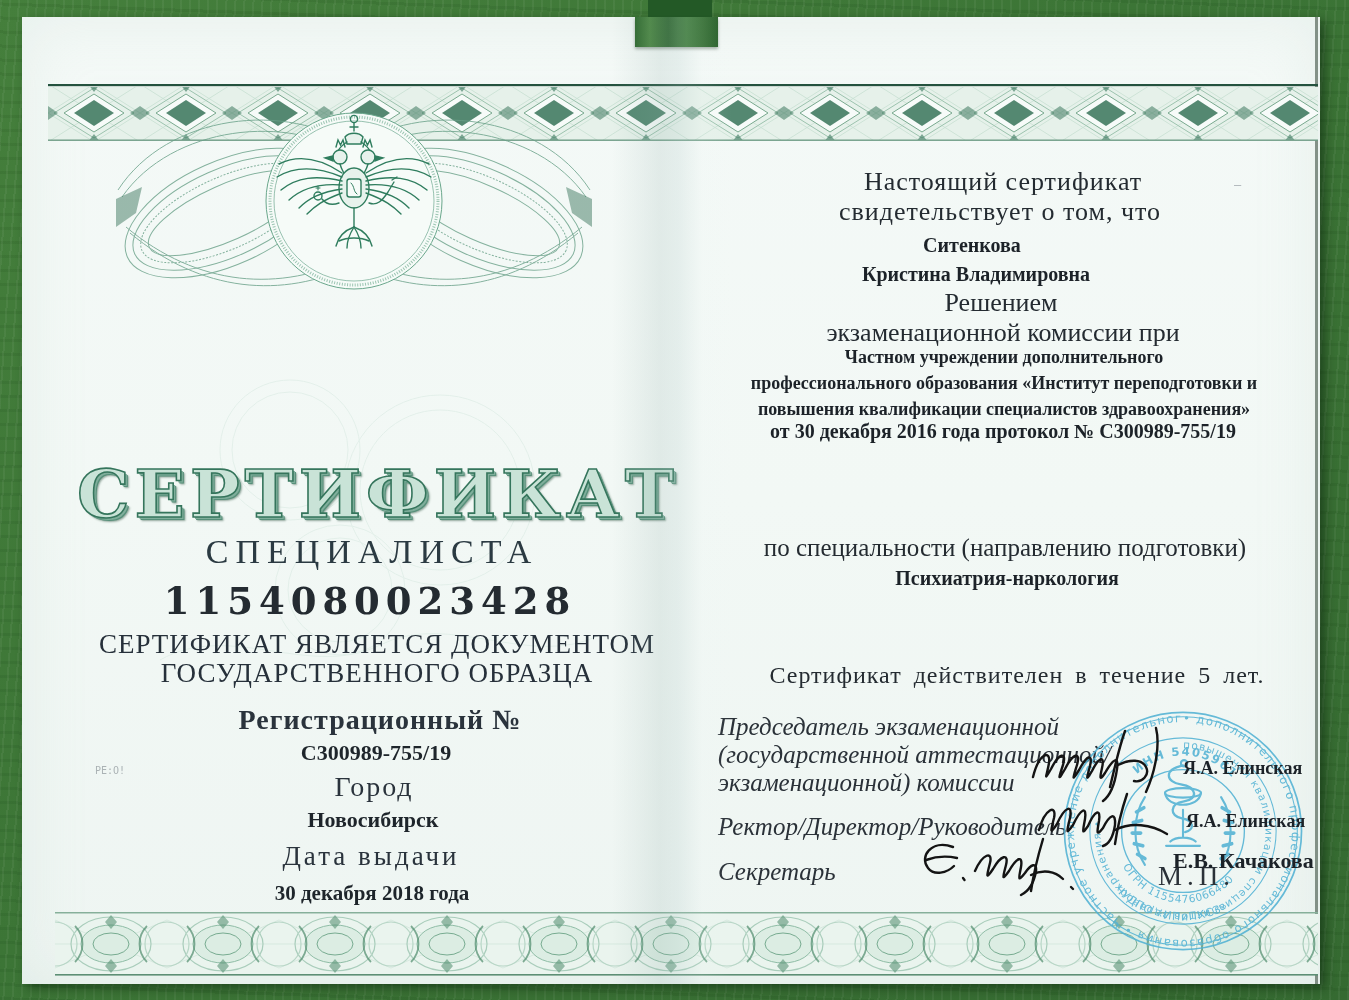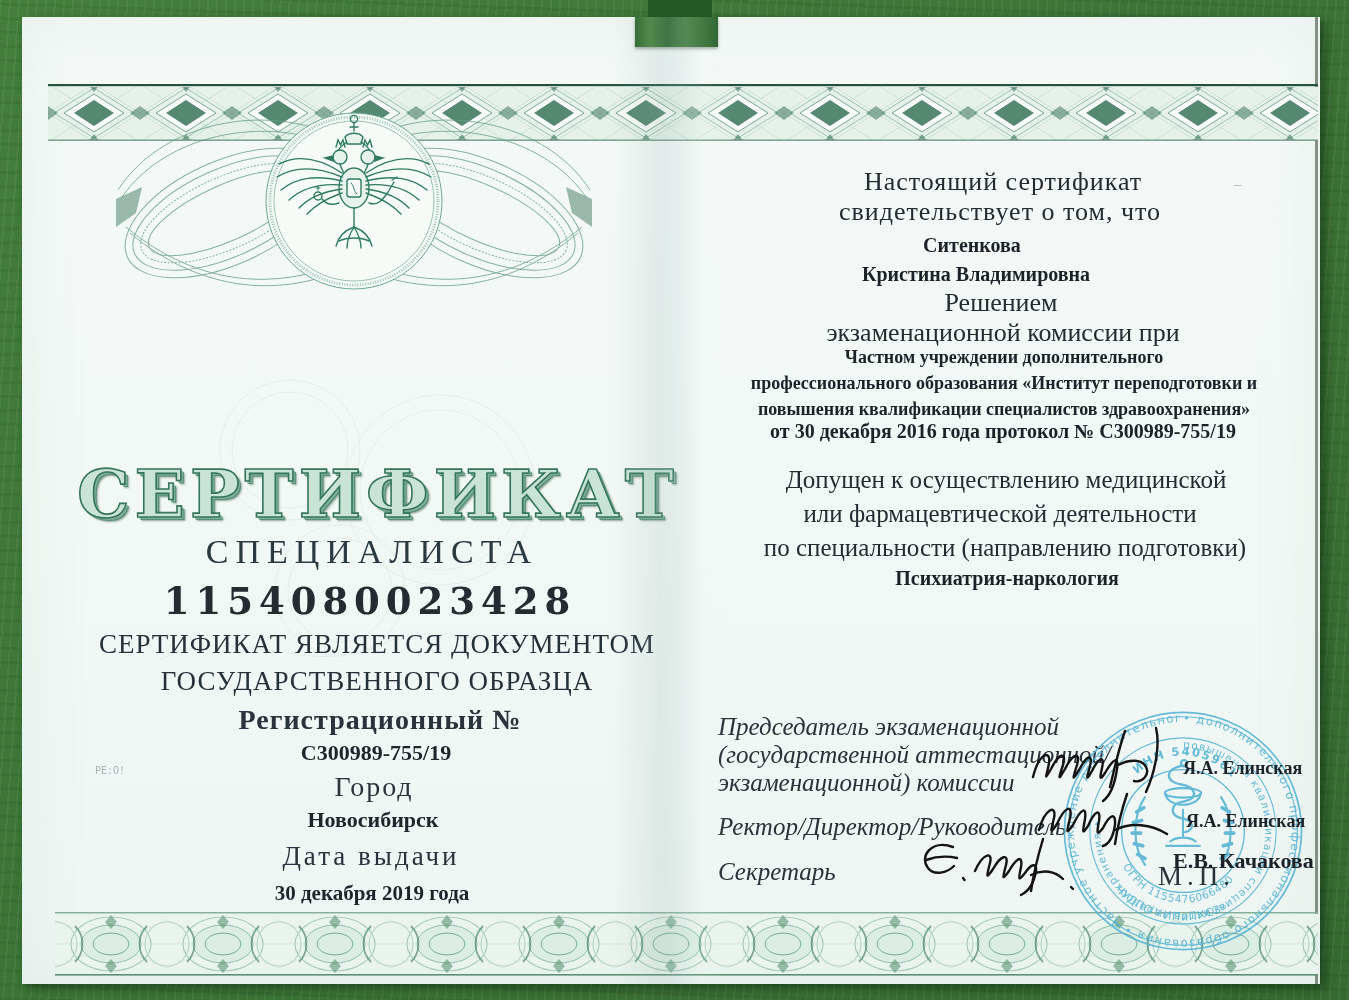--- a/index.html
+++ b/index.html
@@ -158,54 +158,53 @@
   </svg>
 
 
   <div class="txt cx title-big" style="left:378px;top:455px;">СЕРТИФИКАТ</div>
 
   <div class="txt cx serif" style="left:372px;top:533px;font-size:34px;letter-spacing:7px;color:#2b3a42;">СПЕЦИАЛИСТА</div>
 
   <div class="txt cx serif b" style="left:370px;top:579px;font-size:37px;letter-spacing:6px;color:#242b31;font-family:'DejaVu Serif',serif;">1154080023428</div>
 
   <div class="txt cx serif" style="left:377px;top:629px;font-size:27px;letter-spacing:1px;color:#26303a;">СЕРТИФИКАТ ЯВЛЯЕТСЯ ДОКУМЕНТОМ</div>
-  <div class="txt cx serif" style="left:377px;top:658px;font-size:27px;letter-spacing:1px;color:#26303a;margin-top:8px;">ГОСУДАРСТВЕННОГО ОБРАЗЦА</div>
+  <div class="txt cx serif" style="left:377px;top:658px;font-size:27px;letter-spacing:1px;color:#26303a;">ГОСУДАРСТВЕННОГО ОБРАЗЦА</div>
 
   <div class="txt cx serif" style="left:380px;top:704px;font-size:28px;letter-spacing:1px;color:#2a333c;font-weight:bold;">Регистрационный №</div>
   <div class="txt cx serif b" style="left:376px;top:740px;font-size:22px;color:#1e252b;">С300989-755/19</div>
 
   <div class="txt cx serif" style="left:374px;top:771px;font-size:28px;letter-spacing:2px;color:#2a333c;">Город</div>
   <div class="txt cx serif b" style="left:373px;top:807px;font-size:22px;color:#1e252b;">Новосибирск</div>
 
   <div class="txt cx serif" style="left:371px;top:841px;font-size:27px;letter-spacing:3px;color:#2a333c;">Дата выдачи</div>
-  <div class="txt cx serif b" style="left:372px;top:881px;font-size:21px;color:#1e252b;">30 декабря 2019 года</div>
+  <div class="txt cx serif b" style="left:372px;top:881px;font-size:21px;color:#1e252b;">30 декабря 2018 года</div>
 
   <div class="txt artifact" style="left:95px;top:765px;font-size:10px;">РЕ:О!</div>
 
   <div class="txt cx serif" style="left:1003px;top:167px;font-size:26px;letter-spacing:1px;color:#242b31;">Настоящий сертификат</div>
   <div class="txt cx serif" style="left:1000px;top:197px;font-size:26px;letter-spacing:1px;color:#242b31;">свидетельствует о том, что</div>
 
   <div class="txt cx serif b" style="left:972px;top:234px;font-size:20px;color:#1c2228;">Ситенкова</div>
   <div class="txt cx serif b" style="left:976px;top:263px;font-size:20px;color:#1c2228;">Кристина Владимировна</div>
 
   <div class="txt cx serif" style="left:1001px;top:288px;font-size:26px;color:#242b31;">Решением</div>
   <div class="txt cx serif" style="left:1003px;top:318px;font-size:26px;color:#242b31;">экзаменационной комиссии при</div>
 
   <div class="txt cx serif b" style="left:1004px;top:347px;font-size:18px;color:#1c2228;">Частном учреждении дополнительного</div>
   <div class="txt cx serif b" style="left:1004px;top:373px;font-size:18px;color:#1c2228;">профессионального образования «Институт переподготовки и</div>
   <div class="txt cx serif b" style="left:1004px;top:399px;font-size:18px;color:#1c2228;text-align:center;">повышения квалификации специалистов здравоохранения»</div>
 
   <div class="txt cx serif b" style="left:1003px;top:420px;font-size:20px;color:#1c2228;">от 30 декабря 2016 года протокол № С300989-755/19</div>
 
-  <div class="txt cx serif" style="left:1006px;top:466px;font-size:25px;color:#242b31;">Допущен к осуществлению медицинской</div>
-  <div class="txt cx serif" style="left:1000px;top:500px;font-size:25px;color:#242b31;">или фармацевтической деятельности</div>
   <div class="txt cx serif" style="left:1005px;top:534px;font-size:25px;color:#242b31;">по специальности (направлению подготовки)</div>
 
   <div class="txt cx serif b" style="left:1007px;top:567px;font-size:20px;color:#1c2228;">Психиатрия-наркология</div>
 
+  <div class="txt cx serif" style="left:1017px;top:662px;font-size:24px;letter-spacing:1px;word-spacing:5px;color:#242b31;">Сертификат действителен в течение 5 лет.</div>
 
   <div class="txt serif i" style="left:718px;top:713px;font-size:25px;color:#2a3138;">Председатель экзаменационной</div>
   <div class="txt serif i" style="left:718px;top:741px;font-size:25px;color:#2a3138;">(государственной аттестационной/</div>
   <div class="txt serif i" style="left:718px;top:769px;font-size:25px;color:#2a3138;">экзаменационной) комиссии</div>
 
   <div class="txt serif i" style="left:718px;top:813px;font-size:25px;color:#2a3138;">Ректор/Директор/Руководитель</div>
   <div class="txt serif i" style="left:718px;top:858px;font-size:25px;color:#2a3138;">Секретарь</div>
 
   <div class="txt artifact" style="left:1234px;top:178px;font-size:12px;">–</div>
 

